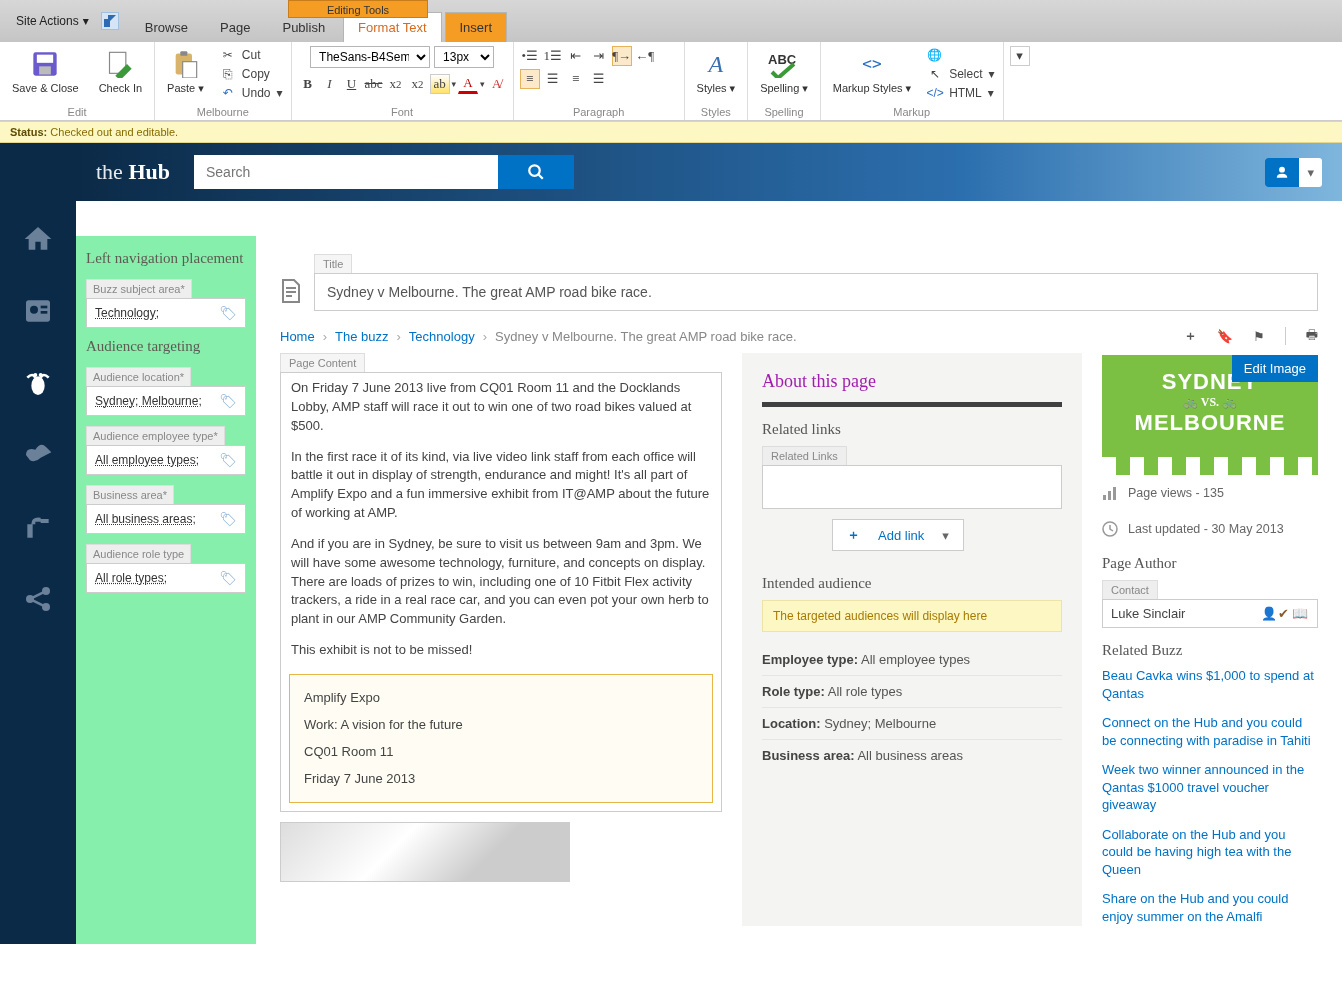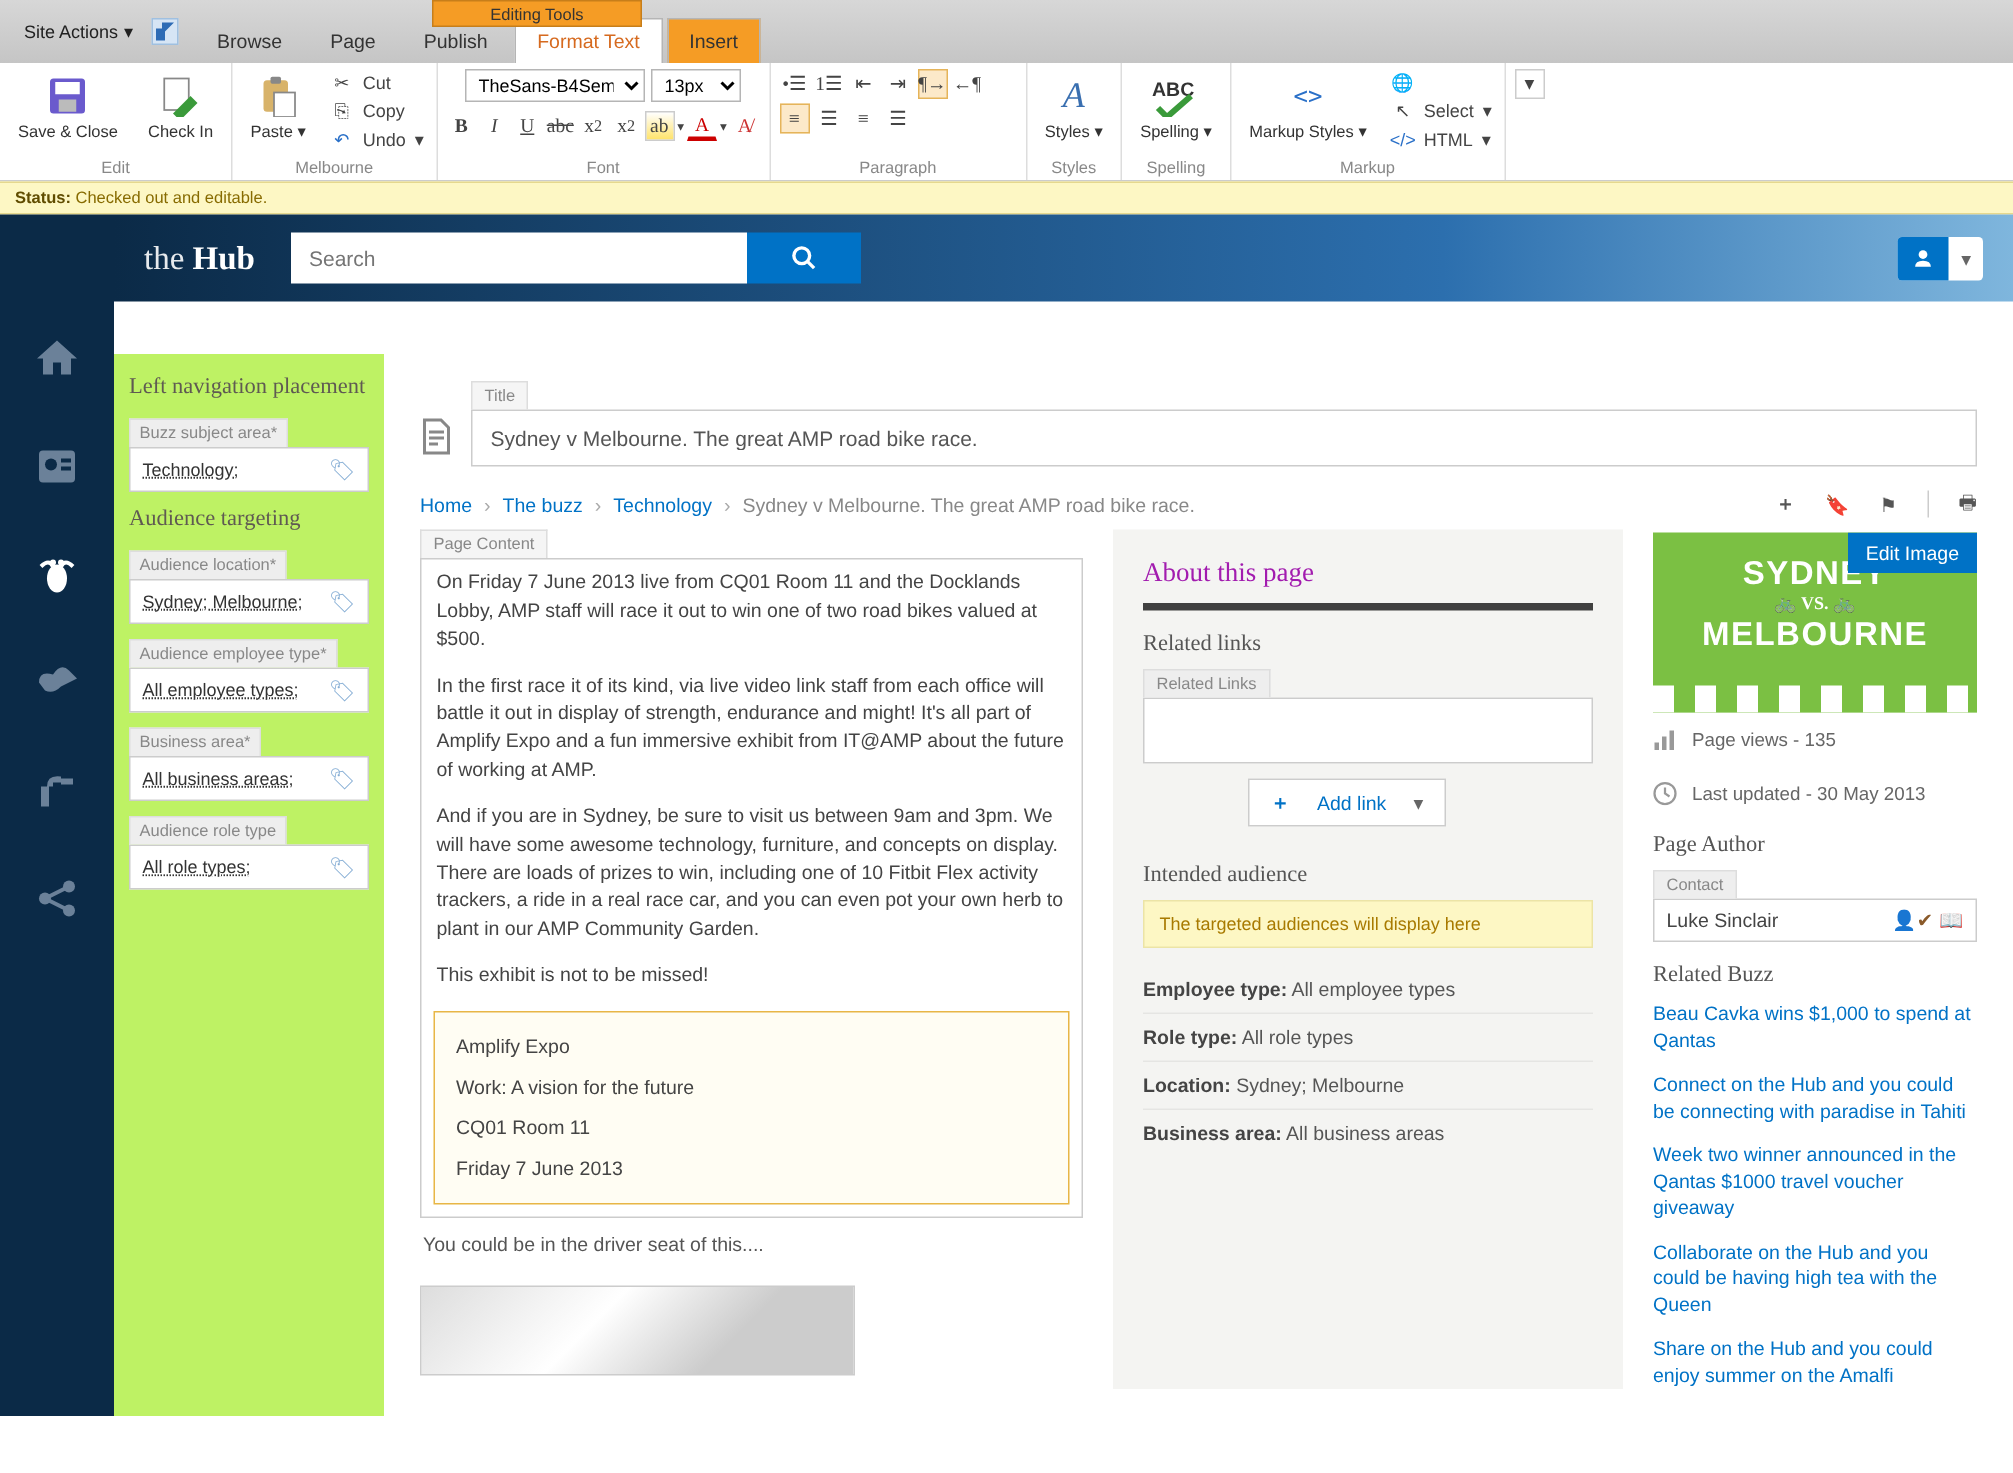--- a/index.html
+++ b/index.html
@@ -43,21 +43,21 @@
 .hub-logo .t{font-weight:300;opacity:.9;}
 .search-wrap { margin-left: 24px; display: flex; width: 380px; }
 .search-wrap input { flex: 1; border: none; padding: 9px 12px; font-size: 14px; }
 .search-wrap .go { width: 76px; background: #0072c6; color: #fff; display: flex; align-items: center; justify-content: center; cursor: pointer; }
 .user-pill { margin-left: auto; display: flex; background: #fff; border-radius: 3px; }
 .user-pill .u { padding: 7px 10px; background: #0072c6; color: #fff; border-radius: 3px 0 0 3px;}
 .user-pill .d { padding: 7px 8px; color: #666;}
 
 
 .content-row { display: flex; background: #f4f4f2;}
-.left-col { width: 180px; background: #bef264; padding: 14px 10px; font-size: 12px; color: #555;}
+.left-col { width: 180px; background: #86efac; padding: 14px 10px; font-size: 12px; color: #555;}
 .left-col h3 { font-size: 15px; color: #5f5a52; font-weight: normal; margin-bottom: 12px; font-family: Georgia, serif;}
 .field-lbl { background: #eee; border: 1px solid #ddd; border-bottom: none; display: inline-block; padding: 3px 6px; font-size: 11px; color: #888;}
 .field-box { border: 1px solid #ccc; background: #fff; padding: 6px 8px; margin-bottom: 10px; display: flex; align-items: center; justify-content: space-between;}
 .field-box .val { text-decoration: underline dotted; color: #333;}
 .field-box .tag-ico{color:#86aed5;font-size:14px;}
 .aud-default { background: #fdf7c4; border: 1px solid #ece4a6; padding: 8px; font-size: 12px; color: #a87a00; margin-bottom: 12px;}
 
 
 .main-col { flex: 1; background: #fff; padding: 18px 24px;}
 .title-wrap { display: flex; gap: 12px; align-items: flex-start; margin-bottom: 14px;}
@@ -424,21 +424,20 @@
                 <p>This exhibit is not to be missed!</p>
                 <div class="callout">
                   <p>Amplify Expo</p>
                   <p>Work: A vision for the future</p>
                   <p>CQ01 Room 11</p>
                   <p>Friday 7 June 2013</p>
                 </div>
               </div>
             </div>
             <div class="below-content">
-              <p>You could be in the driver seat of this....</p>
               <div class="img-placeholder"></div>
             </div>
           </div>
 
           <div class="about-panel">
             <h3>About this page</h3>
             <h4>Related links</h4>
             <div class="rel-links-lbl">Related Links</div>
             <div class="rel-links-box"></div>
             <div class="add-link">

